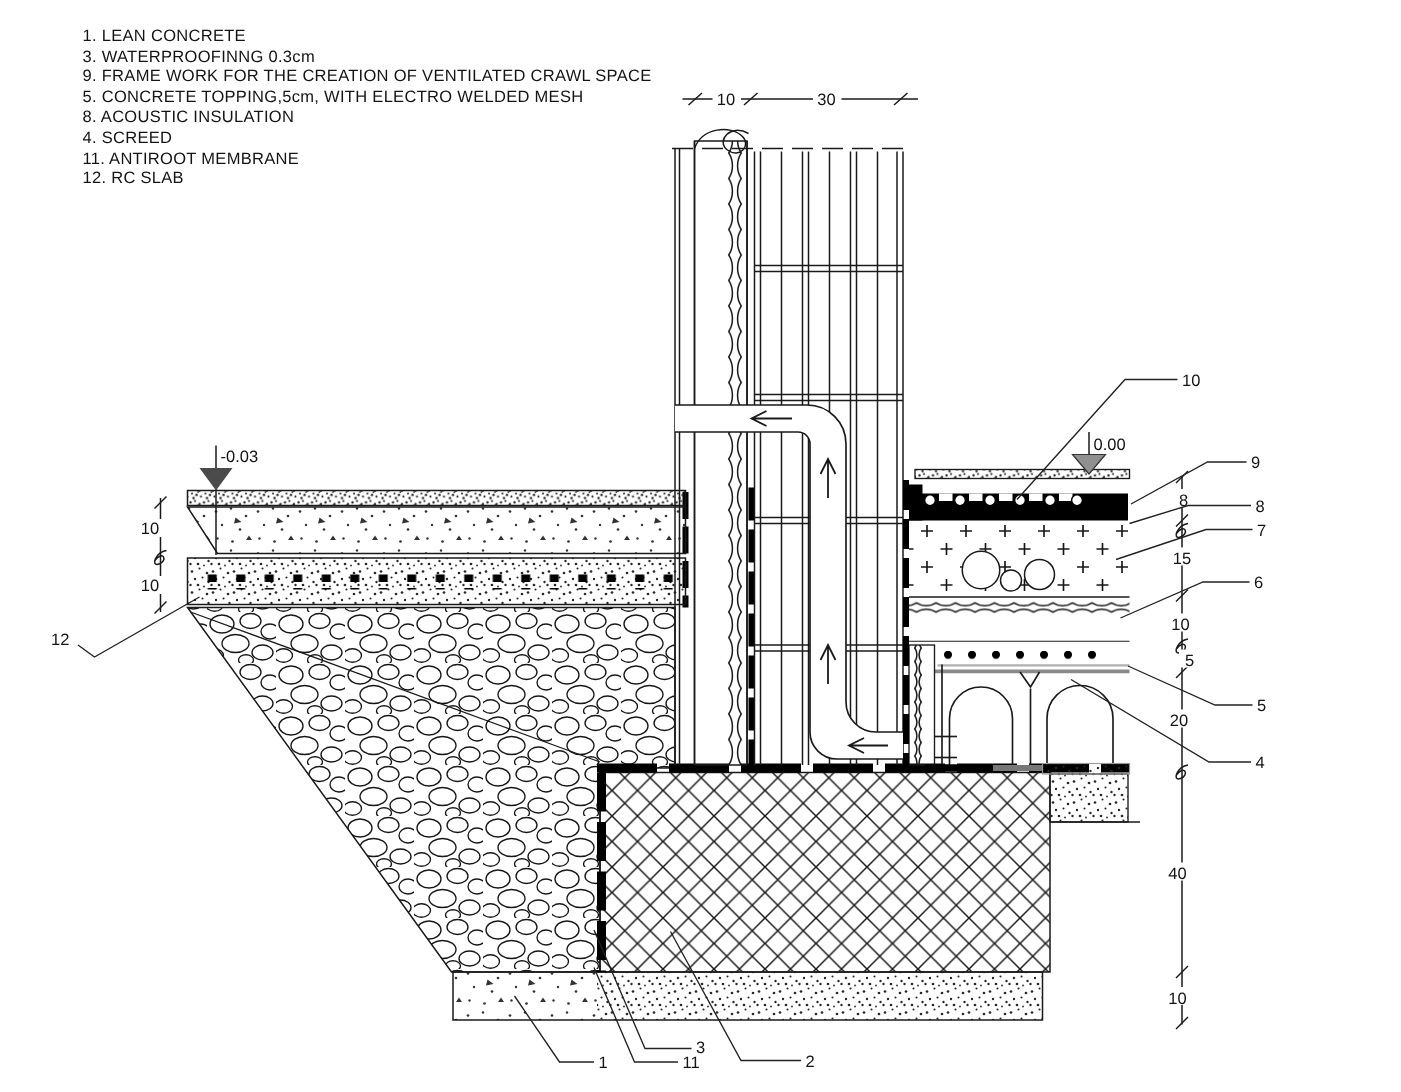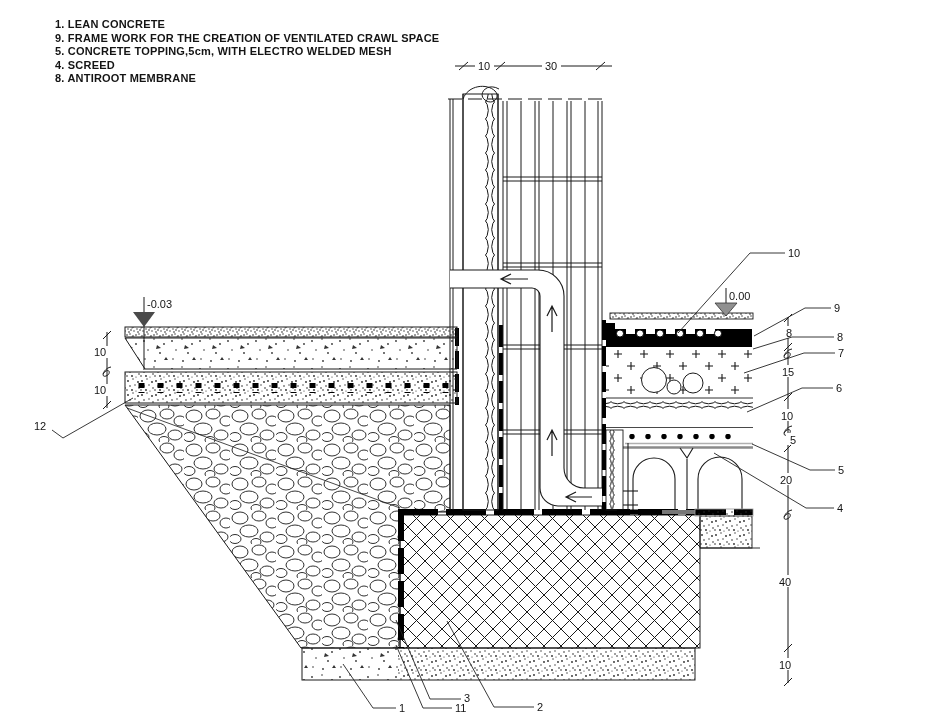--- a/index.html
+++ b/index.html
@@ -1,33 +1,36 @@
 <!DOCTYPE html>
 <html><head>
 <meta charset="utf-8">
 <style>
   html,body{margin:0;padding:0;background:#fff;}
   #stage{position:relative;width:934px;height:728px;background:#ffffff;overflow:hidden;
          font-family:"Liberation Sans", sans-serif;}
   #legend{position:absolute;left:55px;top:18px;color:#141414;font-size:11px;
-          line-height:13.6px;letter-spacing:.2px;white-space:nowrap;font-weight:bold;}
+          line-height:13.6px;letter-spacing:.2px;white-space:nowrap;}
   #drawing{position:absolute;left:0;top:0;}
   text{font-family:"Liberation Sans", sans-serif;font-size:11px;fill:#141414;}
 </style>
 </head>
 <body>
 
 <div id="stage">
 
   <div id="legend">
     <div>1. LEAN CONCRETE</div>
+    <div>3. WATERPROOFINNG 0.3cm</div>
     <div>9. FRAME WORK FOR THE CREATION OF VENTILATED CRAWL SPACE</div>
     <div>5. CONCRETE TOPPING,5cm, WITH ELECTRO WELDED MESH</div>
+    <div>8. ACOUSTIC INSULATION</div>
     <div>4. SCREED</div>
-    <div>8. ANTIROOT MEMBRANE</div>
+    <div>11. ANTIROOT MEMBRANE</div>
+    <div>12. RC SLAB</div>
   </div>
 
   <svg id="drawing" width="934" height="728" viewBox="0 0 934 728">
     <defs>
       <pattern id="patHatch" width="17" height="17" patternUnits="userSpaceOnUse">
         <path d="M0,0 L17,17 M17,0 L0,17" stroke="#1a1a1a" stroke-width="1" fill="none"></path>
       </pattern>
       <pattern id="patPebble" width="46" height="34" patternUnits="userSpaceOnUse">
         <g stroke="#161616" stroke-width="0.9" fill="#ffffff">
           <ellipse cx="10" cy="8" rx="8" ry="6"></ellipse>

